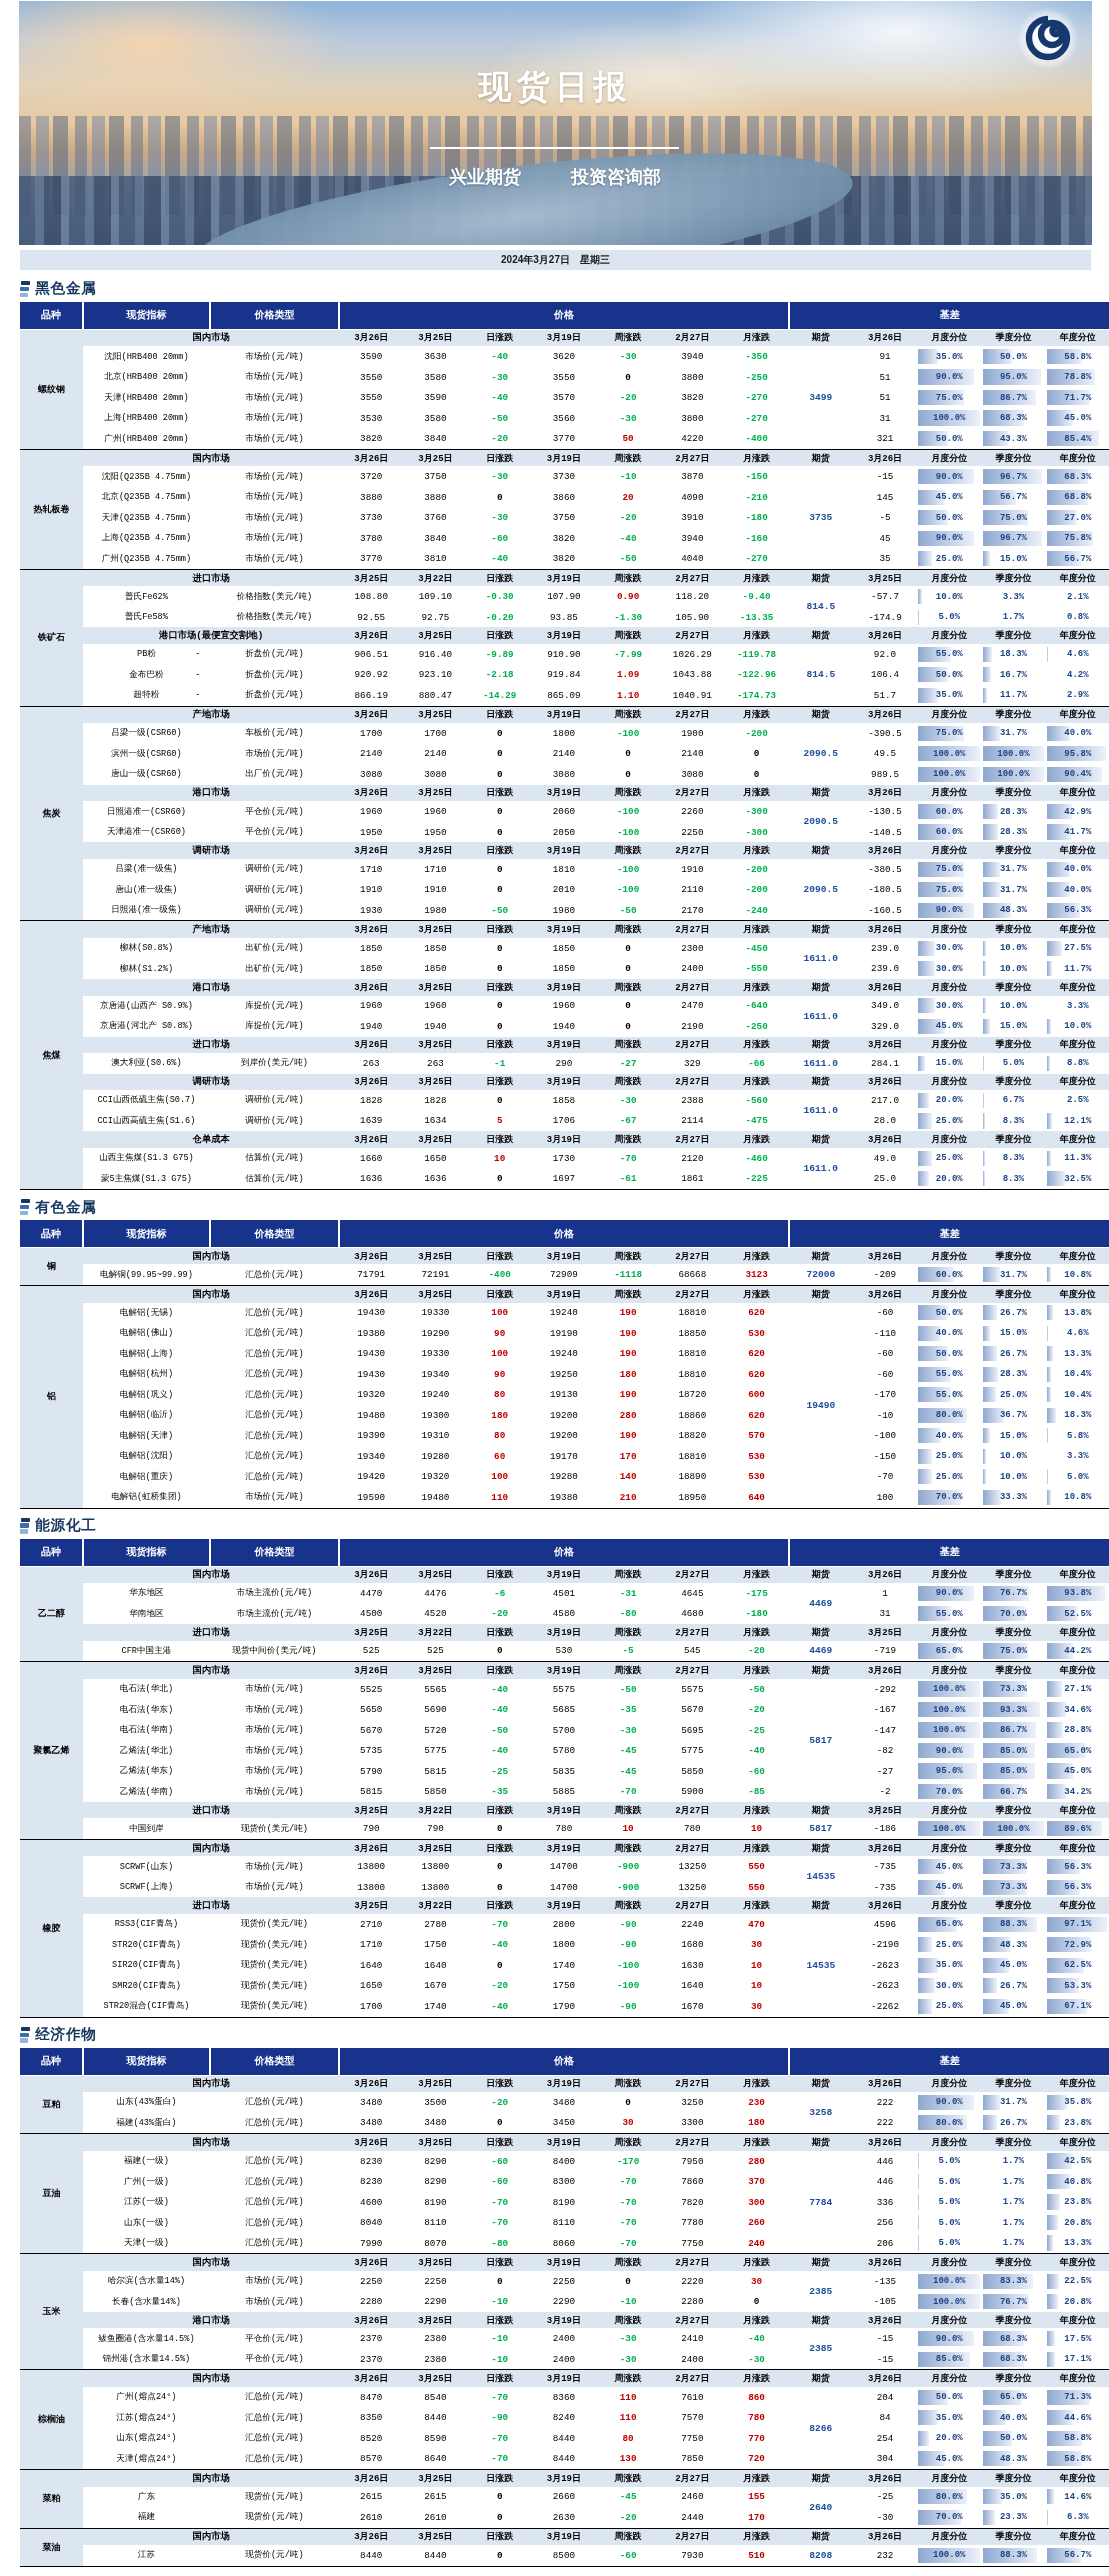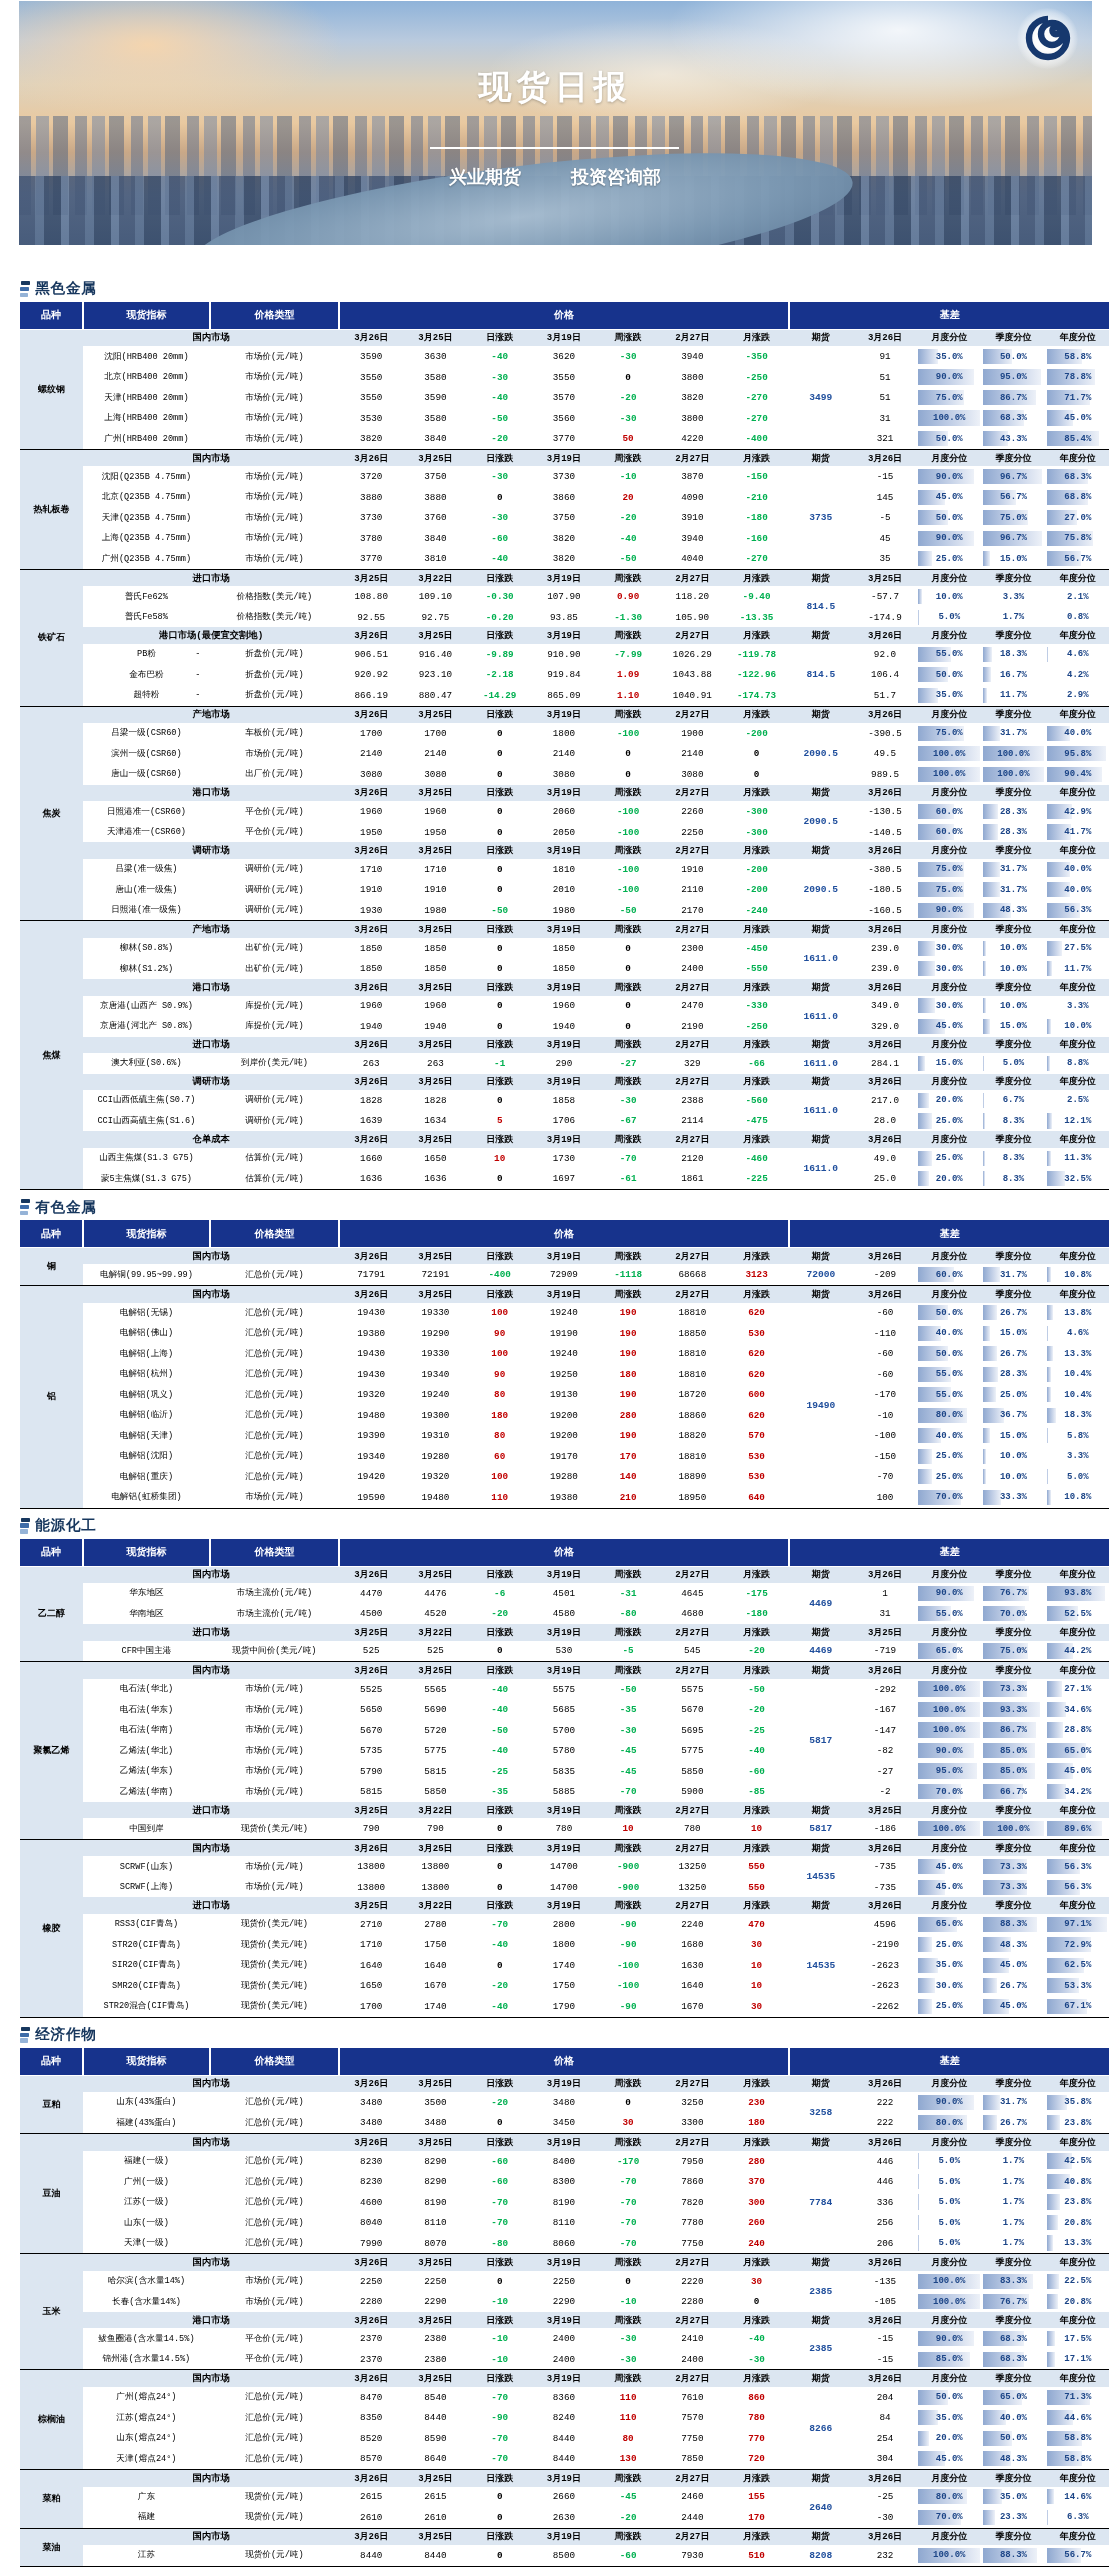--- a/index.html
+++ b/index.html
@@ -81,20 +81,21 @@
       </svg>
     </div>
     <div class="banner-title">现货日报</div>
     <div class="banner-line"></div>
     <div class="banner-sub">
       <span>兴业期货</span>
       <span>投资咨询部</span>
     </div>
   </div>
 
+  <div class="datebar">2024年3月27日　星期三</div>
 
   <div class="content" id="report">
       <div class="section">
         <div class="section-title">
           <span class="bullet">
             <i></i>
             <i></i>
             <i></i>
           </span>
           <b>黑色金属</b>
@@ -652,21 +653,21 @@
             </tr>
             <tr>
               <td class="ind"><span class="nm">京唐港(山西产 S0.9%)</span></td>
               <td class="typ">库提价(元/吨)</td>
               <td class="val">1960</td>
               <td class="val">1960</td>
               <td class="chg zero">0</td>
               <td class="val">1960</td>
               <td class="chg zero">0</td>
               <td class="val">2470</td>
-              <td class="chg down">-330</td>
+              <td class="chg down">-640</td>
               <td class="fut" rowspan="2">1611.0</td>
               <td class="bas">349.0</td>
               <td class="pct"><div class="bar" style="width: calc(30% - 2.7px);"></div><span>30.0%</span></td>
               <td class="pct"><div class="bar" style="width: calc(10% - 2.7px);"></div><span>10.0%</span></td>
               <td class="pct"><div class="bar" style="width: calc(3.3% - 2.7px);"></div><span>3.3%</span></td>
             </tr>
             <tr>
               <td class="ind"><span class="nm">京唐港(河北产 S0.8%)</span></td>
               <td class="typ">库提价(元/吨)</td>
               <td class="val">1940</td>

